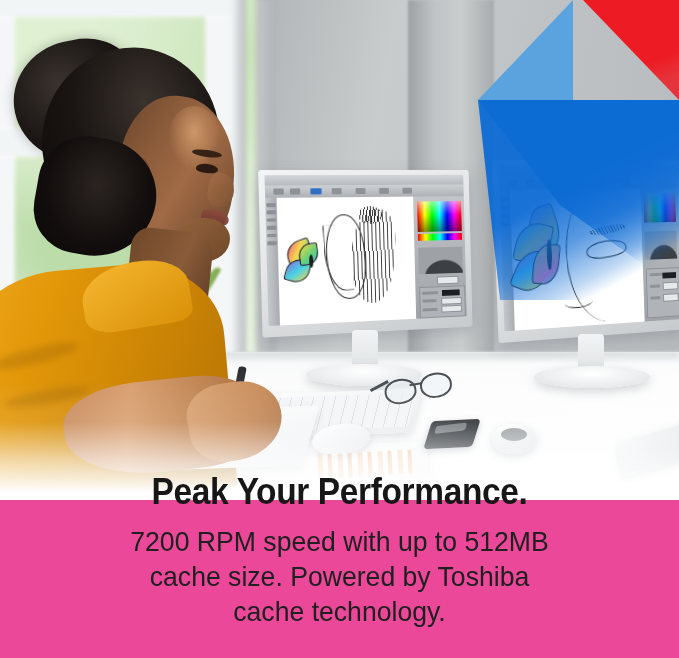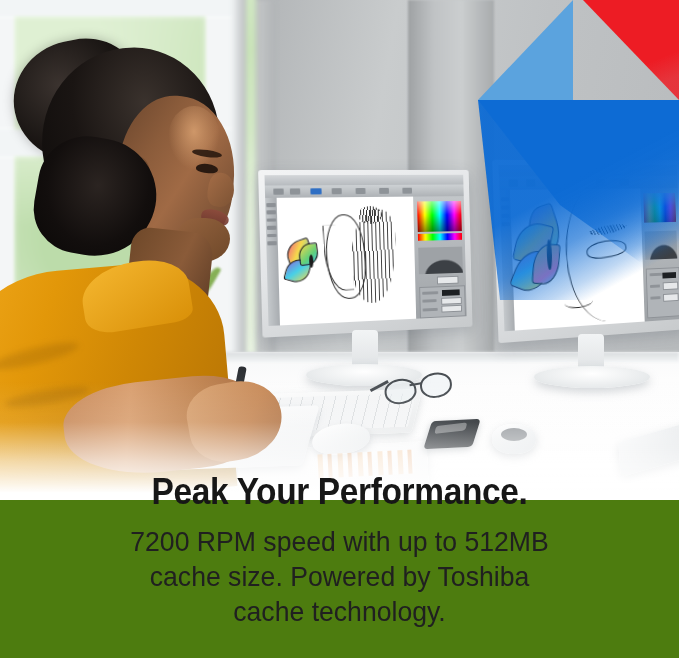--- a/index.html
+++ b/index.html
@@ -2,21 +2,21 @@
 <html><head>
 <meta charset="utf-8">
 <style>
   html,body{margin:0;padding:0;background:#fff;}
   body{font-family:"Liberation Sans","DejaVu Sans",sans-serif;}
 
   #promo{
     position:relative;
     width:679px;height:658px;
     overflow:hidden;
-    background:#4d7c0f;
+    background:#ec4899;
   }
 
   
   .photo-scene{
     position:absolute;left:0;top:0;width:679px;height:500px;
     overflow:hidden;
     background:#cfd2d4;
   }
   
   .photo-fade{

